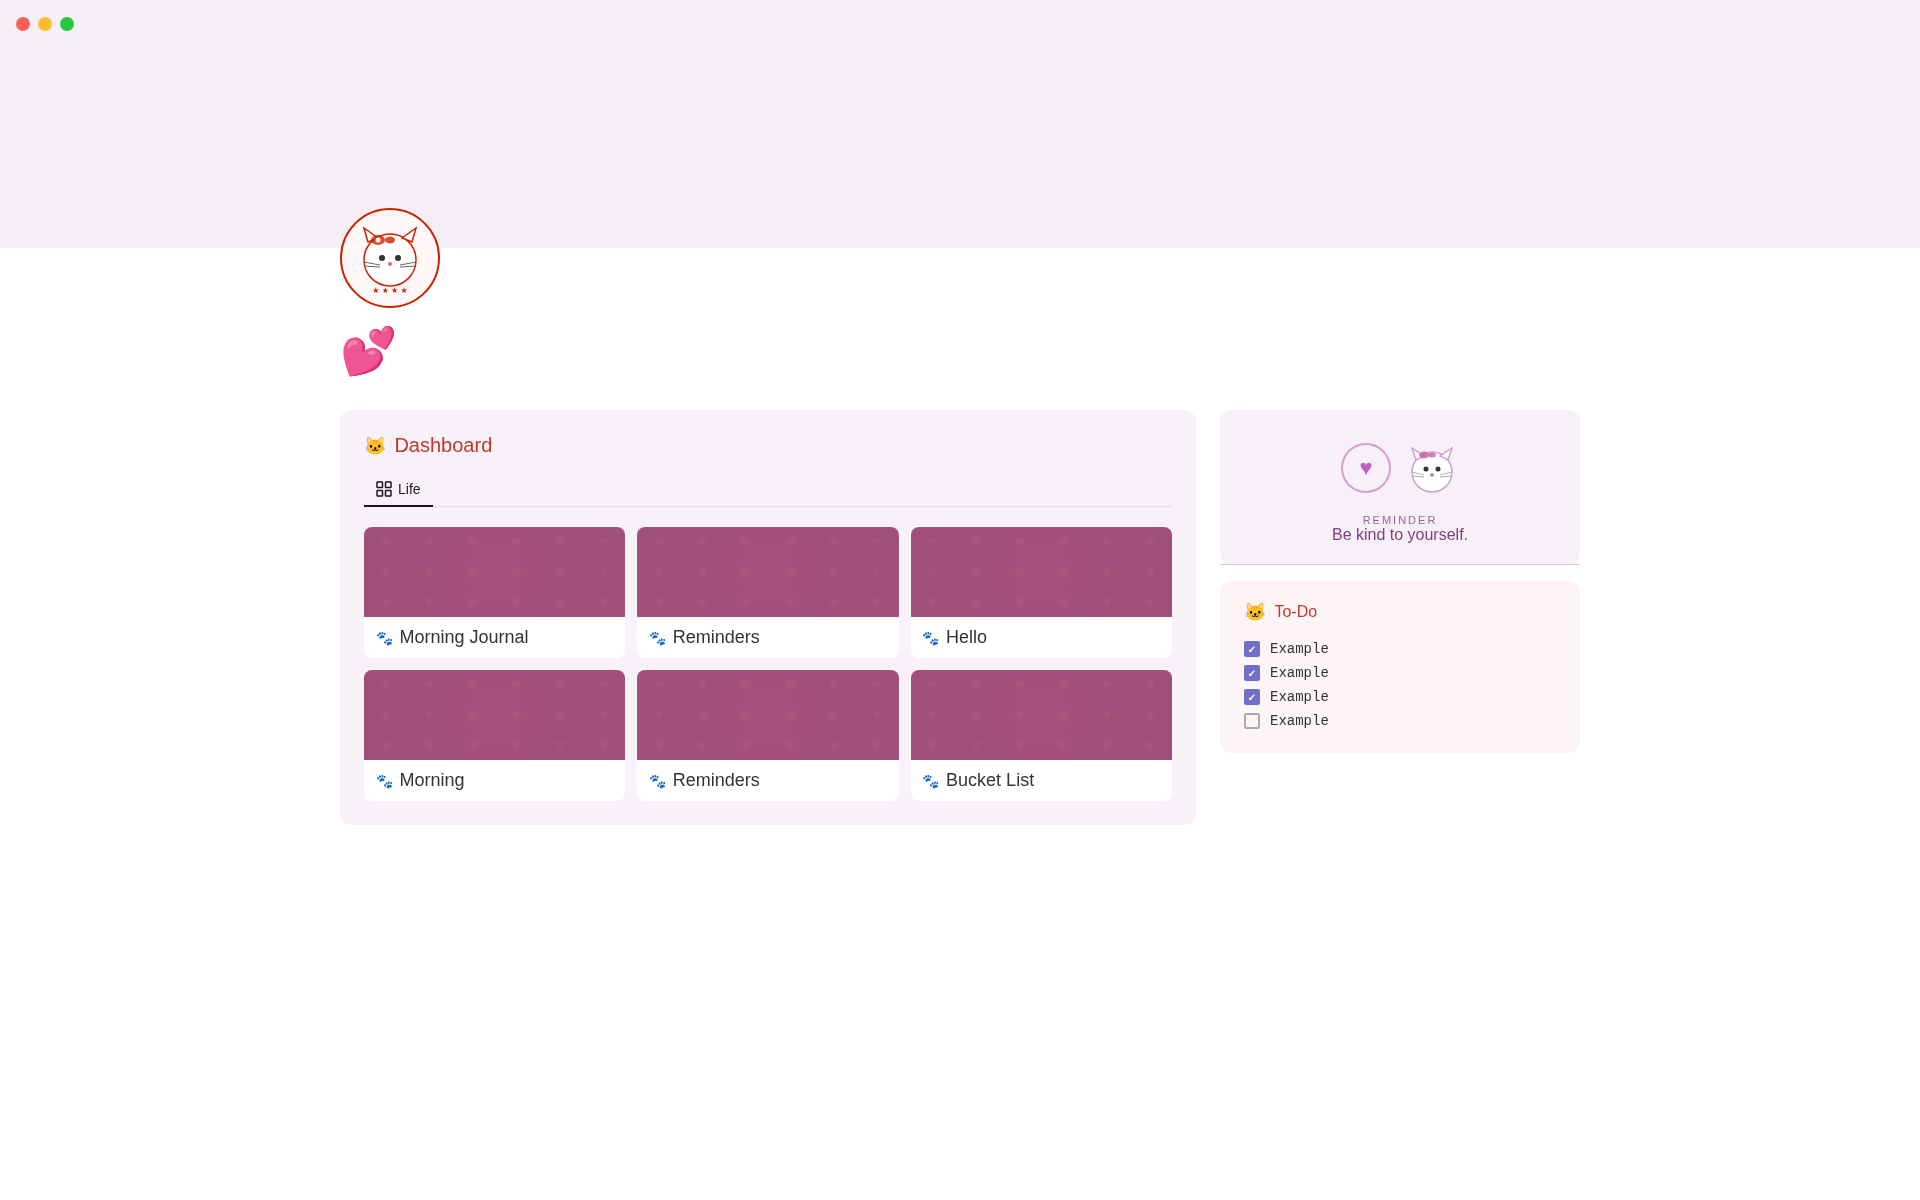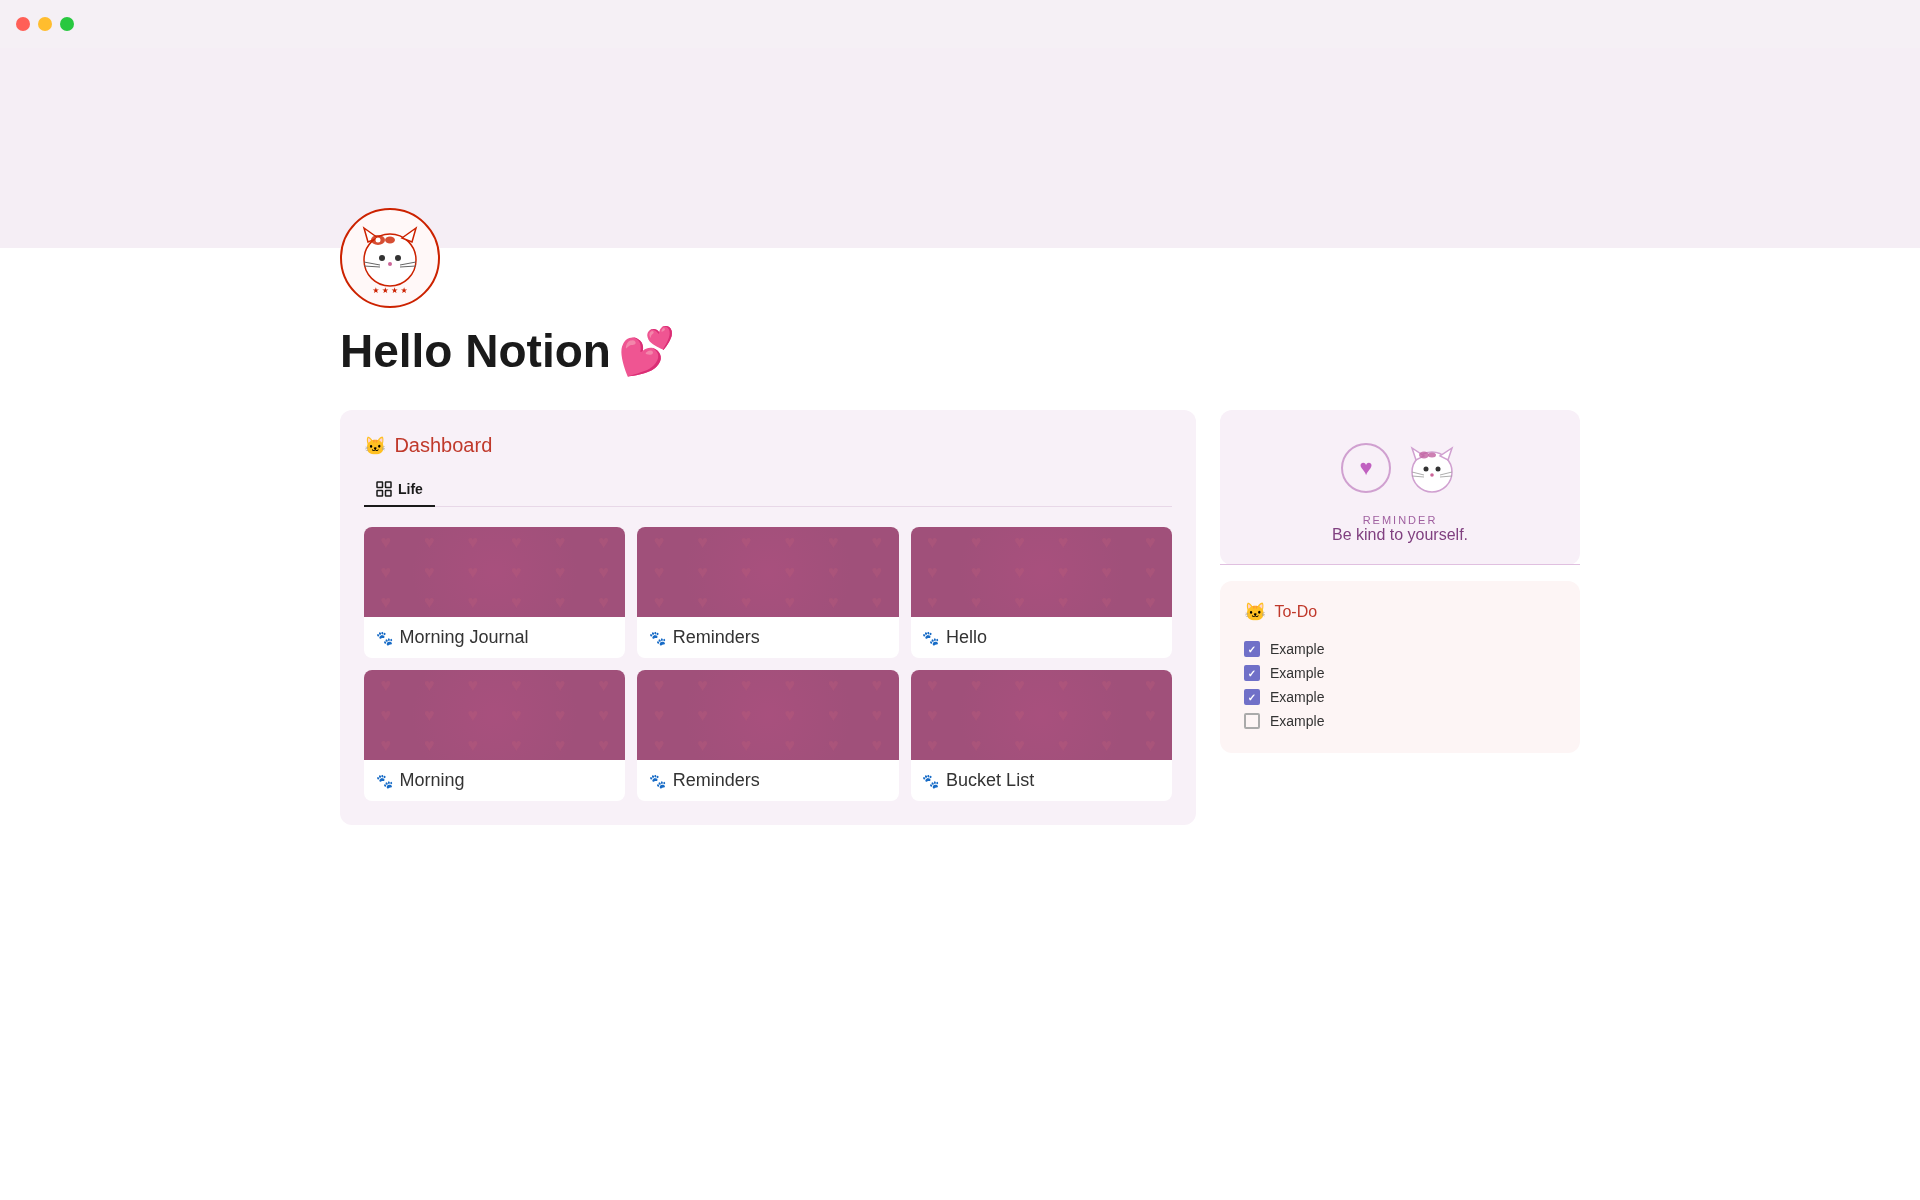--- a/index.html
+++ b/index.html
@@ -118,21 +118,21 @@
       cursor: pointer;
       font-size: 14px;
       color: #666;
       border-bottom: 2px solid transparent;
       margin-bottom: -1px;
     }
 
     .tab.active {
       color: #1a1a1a;
       border-bottom-color: #1a1a1a;
-      font-weight: 700;
+      font-weight: 400;
     }
 
     
     .cards-grid {
       display: grid;
       grid-template-columns: repeat(3, 1fr);
       gap: 12px;
     }
 
     .card {
@@ -300,20 +300,21 @@
 
     .todo-checkbox-check {
       color: white;
       font-size: 10px;
       font-weight: bold;
     }
 
     .todo-item-label {
       font-size: 14px;
       color: #333;
+      font-family: Liberation Mono, monospace;
     }
 
     
     .grid-icon-svg {
       width: 16px;
       height: 16px;
     }
 
     
     .hk-stamp {
@@ -370,21 +371,20 @@
 
           <line x1="50" y1="47" x2="66" y2="44" stroke="#666" stroke-width="1"></line>
           <line x1="50" y1="49" x2="66" y2="48" stroke="#666" stroke-width="1"></line>
 
           <text x="40" y="75" text-anchor="middle" font-size="8" fill="#cc2200">★ ★ ★ ★</text>
         </svg>
       </div>
     </div>
 
     <h1 class="page-title">
-      <span>Hello Notion</span>
       <span>💕</span>
     </h1>
 
     <div class="main-layout">
 
       <div class="dashboard-panel">
 
         <div class="dashboard-header">
           <span class="hk-small-icon">🐱</span>
           <span class="dashboard-title">Dashboard</span>

